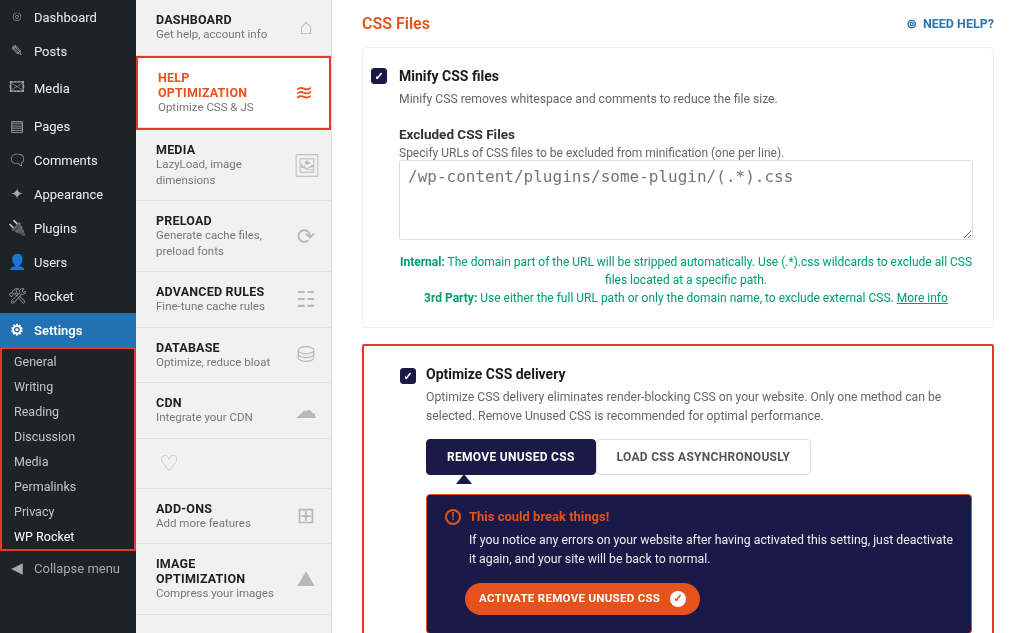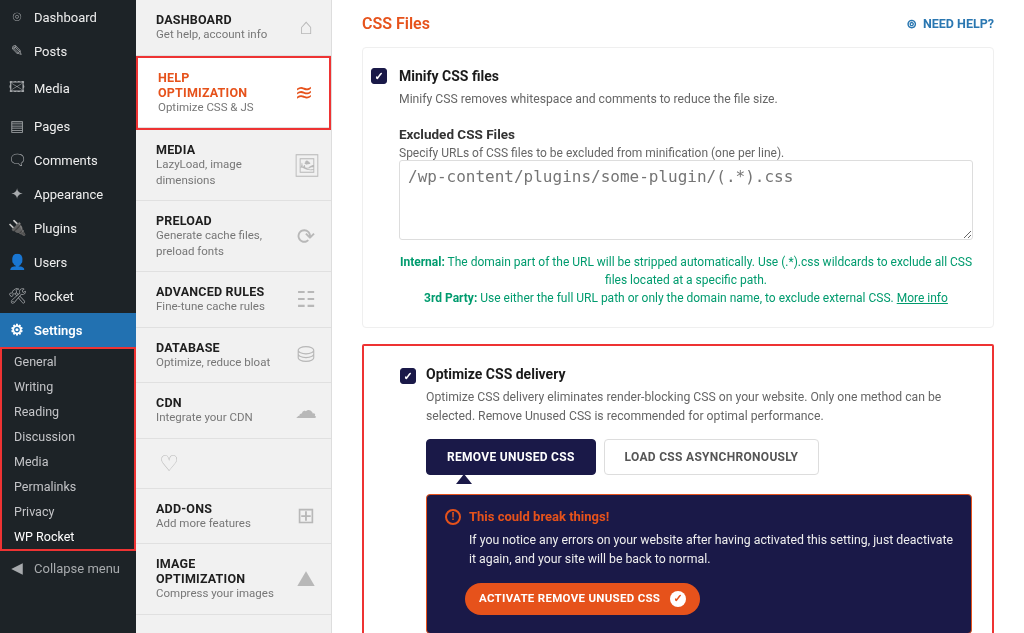--- a/index.html
+++ b/index.html
@@ -41,21 +41,21 @@
   .sub-d { font-size:12px; color:#666; margin-bottom:0; }
   .excl-ta { width:100%; height:80px; border:1px solid #ddd; border-radius:3px; padding:6px 8px; font-family: Consolas, monospace; font-size:16px; color:#444; resize:vertical; }
   .notes { font-size:12px; color:#009b6e; line-height:1.5; margin-top:10px;text-align:center; }
   .notes .lbl { font-weight:700; }
   .notes a { color:#009b6e; text-decoration:underline; }
   .chk { position:absolute; left:8px; top:20px; width:16px; height:16px; border-radius:3px; border:1px solid #1a1948; background:#1a1948; color:#fff; display:flex; align-items:center; justify-content:center; font-size:11px; font-weight:bold; }
   .opt-block { position:relative; padding-left:0; }
   .inner-chk { position:absolute; left:0; top:2px; width:16px; height:16px; border-radius:3px; border:1px solid #1a1948; background:#1a1948; color:#fff; display:flex; align-items:center; justify-content:center; font-size:11px; font-weight:bold; }
   .opt-block-inner { padding-left:26px; }
 
-  .seg-btn-row { display:flex; gap:8px; margin-top:14px; }
+  .seg-btn-row { display:flex; margin-top:14px; }
   .seg-btn { padding:10px 20px; border-radius:4px; font-weight:700; font-size:12px; letter-spacing:0.3px; cursor:pointer; border:1px solid #ddd; color:#555; background:#fff; }
   .seg-btn.active { background:#1a1948; color:#fff; border-color:#1a1948; }
 
   .warn-box { background:#1a1948; border:1px solid #e6521b; border-radius:4px; margin-top:10px; padding:14px 18px 18px 18px; color:#fff; position:relative; }
   .warn-box .wt { color:#e6521b; font-weight:700; font-size:13px; margin-bottom:6px; display:flex; align-items:center; gap:8px; }
   .warn-box .wd { font-size:12.3px; line-height:1.55; color:#eee; margin-bottom:14px; padding-left:24px; }
   .warn-box .act-btn { display:inline-flex; gap:10px; background:#e6521b; color:#fff; font-weight:700; font-size:11.5px; letter-spacing:0.3px; padding:8px 14px; border-radius:20px; margin-left:20px; cursor:pointer; }
   .warn-box .act-btn .ck { width:16px; height:16px; border-radius:50%; background:#fff; color:#e6521b; display:flex; align-items:center; justify-content:center; font-size:11px; font-weight:bold; }
 
   .notch { width:0; height:0; border-left:8px solid transparent; border-right:8px solid transparent; border-bottom:10px solid #1a1948; margin-left:30px; margin-top:-1px; }

